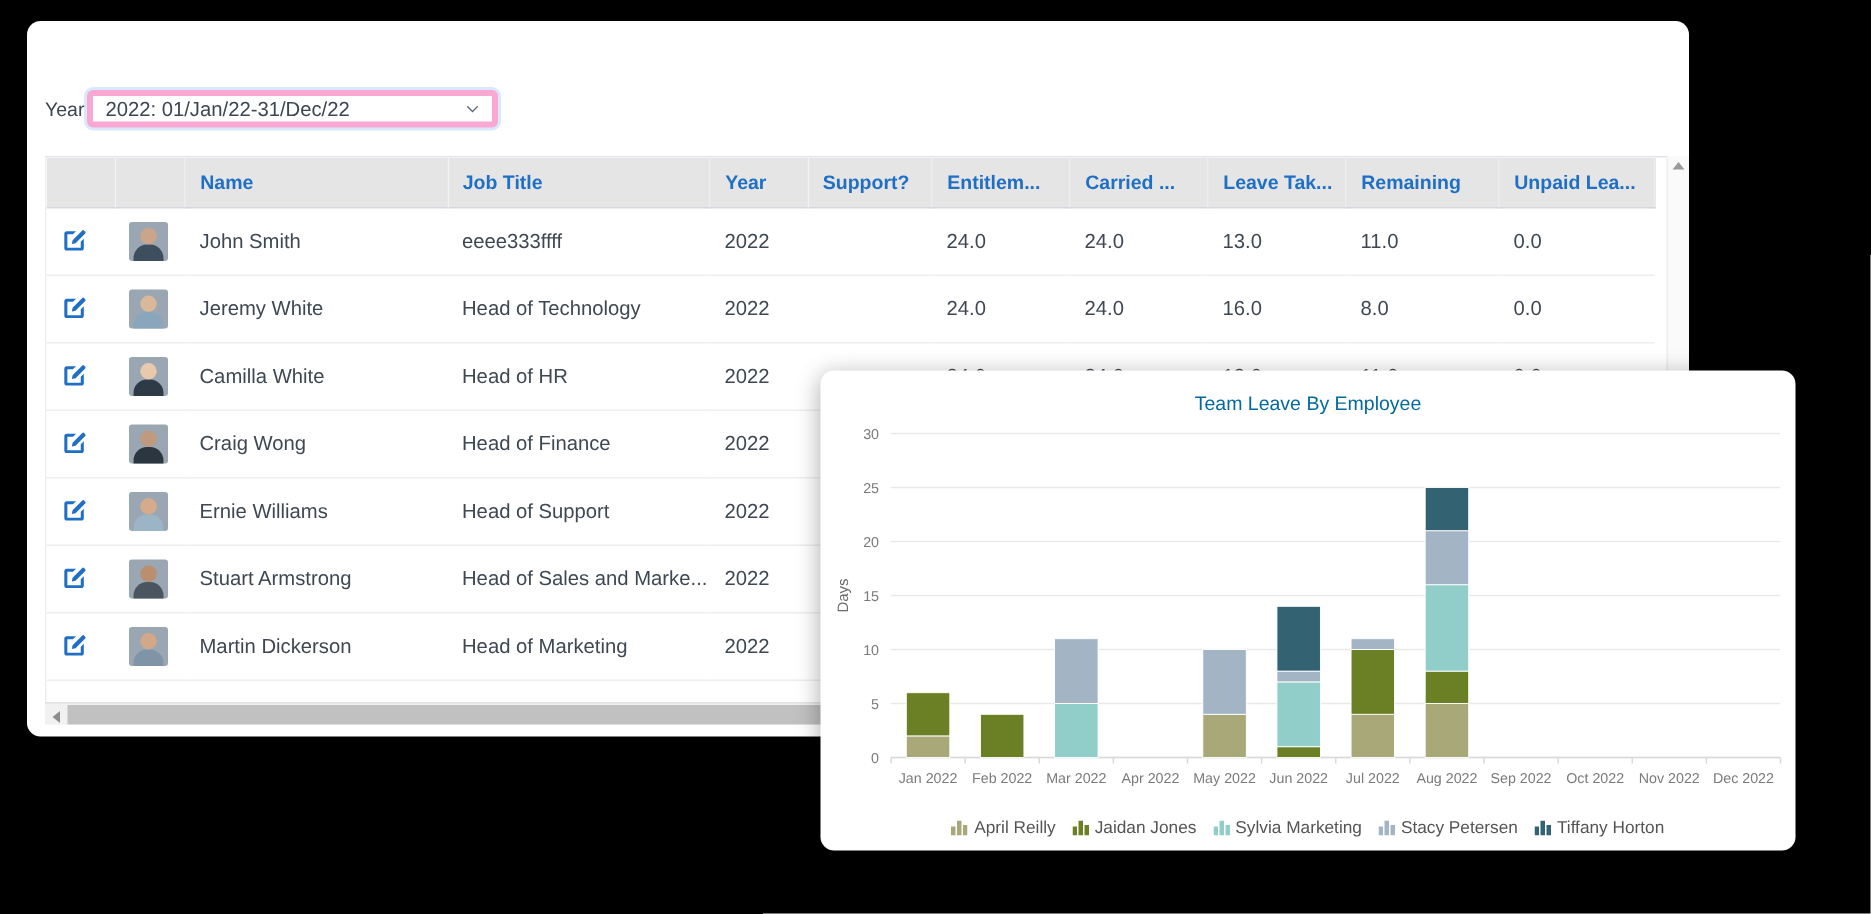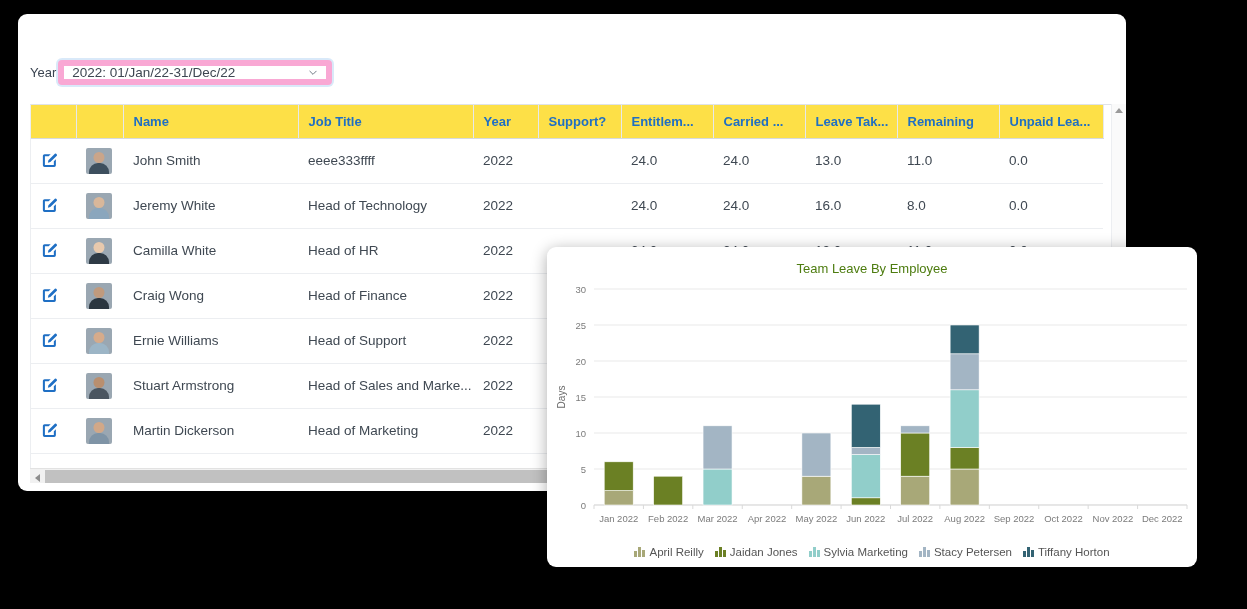--- a/index.html
+++ b/index.html
@@ -26,21 +26,21 @@
     letter-spacing:.2px;
   }
   #year-row {
     position:absolute; left:12px; top:46px;
     display:flex; align-items:center; gap:0px;
   }
   #year-label { font-size:13px; color:#3b4451; }
   #year-select-wrap {
     position:relative; margin-left:2px;
     width:274px; height:25px;
-    border:6px solid #f9a8d4;
+    border:4px solid #f9a8d4;
     border-radius:4px; background:#fff;
     box-shadow:0 0 0 2px rgba(120,175,235,0.28);
     display:flex; align-items:center;
   }
   #year-select-value {
     font-size:13.5px; color:#3d4651; padding-left:8px;
     white-space:nowrap;
   }
   #year-caret {
     position:absolute; right:9px; top:50%;
@@ -62,21 +62,21 @@
     background:#fff;
   }
   #leave-table th {
     height:33px;
     font-size:13px; font-weight:bold; color:#1f6fc4;
     text-align:left; padding:0 10px;
     border-right:1px solid #e6e8ec;
     border-bottom:1px solid #d6dade;
     white-space:nowrap; overflow:hidden;
     vertical-align:middle;
-    background:#fde047;
+    background:#e5e5e5;
   }
   #leave-table td {
     height:45px;
     font-size:13.5px; color:#3f4852;
     padding:0 10px;
     border-bottom:1px solid #eceef1;
     white-space:nowrap; overflow:hidden;
     vertical-align:middle;
   }
   .c-edit  { width:45px; }
@@ -143,21 +143,21 @@
   
   #chart-card {
     position:absolute; left:547px; top:247px;
     width:650px; height:320px;
     background:#ffffff; border-radius:9px;
     box-shadow:0 3px 16px rgba(0,0,0,0.33);
     overflow:hidden;
   }
   #chart-title {
     position:absolute; top:14px; left:0; right:0;
-    text-align:center; font-size:13px; color:#4d7c0f;
+    text-align:center; font-size:13px; color:#0369a1;
   }
   #plot { position:absolute; left:0; top:0; width:650px; height:320px; }
   #chart-legend {
     position:absolute; left:0; right:0; bottom:9px;
     display:flex; justify-content:center; align-items:center;
     gap:11px; font-size:11.5px; color:#555;
   }
   .legend-item { display:flex; align-items:center; gap:4px;margin-top:24px; }
   .legend-swatch { display:block; }
   .legend-label { white-space:nowrap; }

